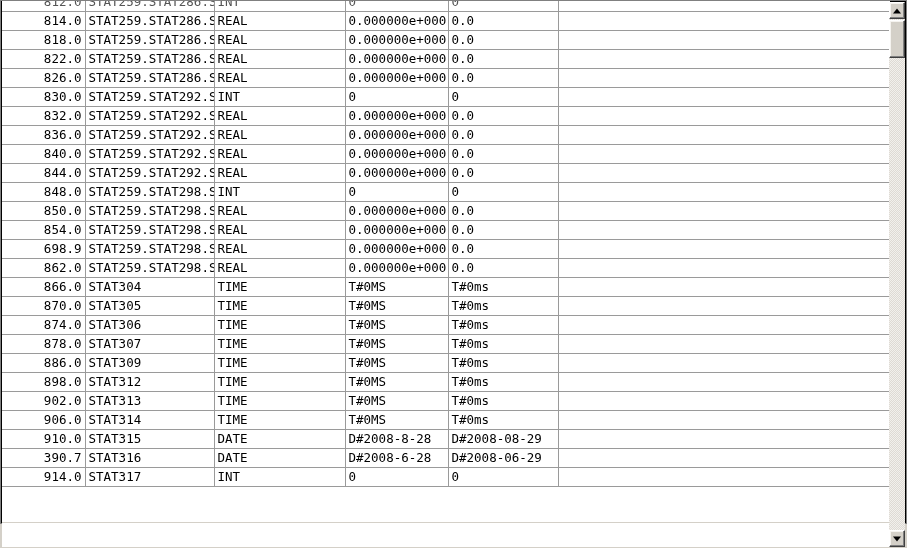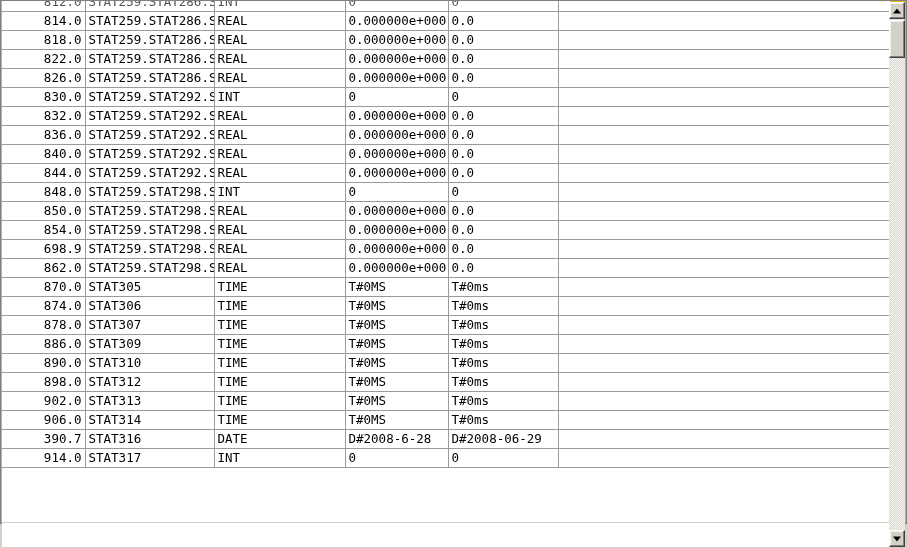--- a/index.html
+++ b/index.html
@@ -11,21 +11,21 @@
     width: 907px;
     height: 548px;
     overflow: hidden;
     font-family: "DejaVu Sans Mono", monospace;
   }
   .app {
     position: relative;
     width: 907px;
     height: 524px;
     box-sizing: border-box;
-    background: #eab308;
+    background: #000000;
     border: 1px solid #808080;
   }
   .grid-wrap {
     position: absolute;
     left: 1px;
     top: 0px;
     width: 888px;
     height: 546px;
     overflow: hidden;
     background: #ffffff;
@@ -275,20 +275,28 @@
           </tr>
           <tr>
             <td class="addr">862.0</td>
             <td class="name">STAT259.STAT298.ST</td>
             <td class="type">REAL</td>
             <td class="init">0.000000e+000</td>
             <td class="actual">0.0</td>
             <td class="cmt"></td>
           </tr>
           <tr>
+            <td class="addr">866.0</td>
+            <td class="name">STAT304</td>
+            <td class="type">TIME</td>
+            <td class="init">T#0MS</td>
+            <td class="actual">T#0ms</td>
+            <td class="cmt"></td>
+          </tr>
+          <tr>
             <td class="addr">870.0</td>
             <td class="name">STAT305</td>
             <td class="type">TIME</td>
             <td class="init">T#0MS</td>
             <td class="actual">T#0ms</td>
             <td class="cmt"></td>
           </tr>
           <tr>
             <td class="addr">874.0</td>
             <td class="name">STAT306</td>
@@ -307,28 +315,20 @@
           </tr>
           <tr>
             <td class="addr">886.0</td>
             <td class="name">STAT309</td>
             <td class="type">TIME</td>
             <td class="init">T#0MS</td>
             <td class="actual">T#0ms</td>
             <td class="cmt"></td>
           </tr>
           <tr>
-            <td class="addr">890.0</td>
-            <td class="name">STAT310</td>
-            <td class="type">TIME</td>
-            <td class="init">T#0MS</td>
-            <td class="actual">T#0ms</td>
-            <td class="cmt"></td>
-          </tr>
-          <tr>
             <td class="addr">898.0</td>
             <td class="name">STAT312</td>
             <td class="type">TIME</td>
             <td class="init">T#0MS</td>
             <td class="actual">T#0ms</td>
             <td class="cmt"></td>
           </tr>
           <tr>
             <td class="addr">902.0</td>
             <td class="name">STAT313</td>
@@ -336,20 +336,28 @@
             <td class="init">T#0MS</td>
             <td class="actual">T#0ms</td>
             <td class="cmt"></td>
           </tr>
           <tr>
             <td class="addr">906.0</td>
             <td class="name">STAT314</td>
             <td class="type">TIME</td>
             <td class="init">T#0MS</td>
             <td class="actual">T#0ms</td>
+            <td class="cmt"></td>
+          </tr>
+          <tr>
+            <td class="addr">910.0</td>
+            <td class="name">STAT315</td>
+            <td class="type">DATE</td>
+            <td class="init">D#2008-8-28</td>
+            <td class="actual">D#2008-08-29</td>
             <td class="cmt"></td>
           </tr>
           <tr>
             <td class="addr">390.7</td>
             <td class="name">STAT316</td>
             <td class="type">DATE</td>
             <td class="init">D#2008-6-28</td>
             <td class="actual">D#2008-06-29</td>
             <td class="cmt"></td>
           </tr>

